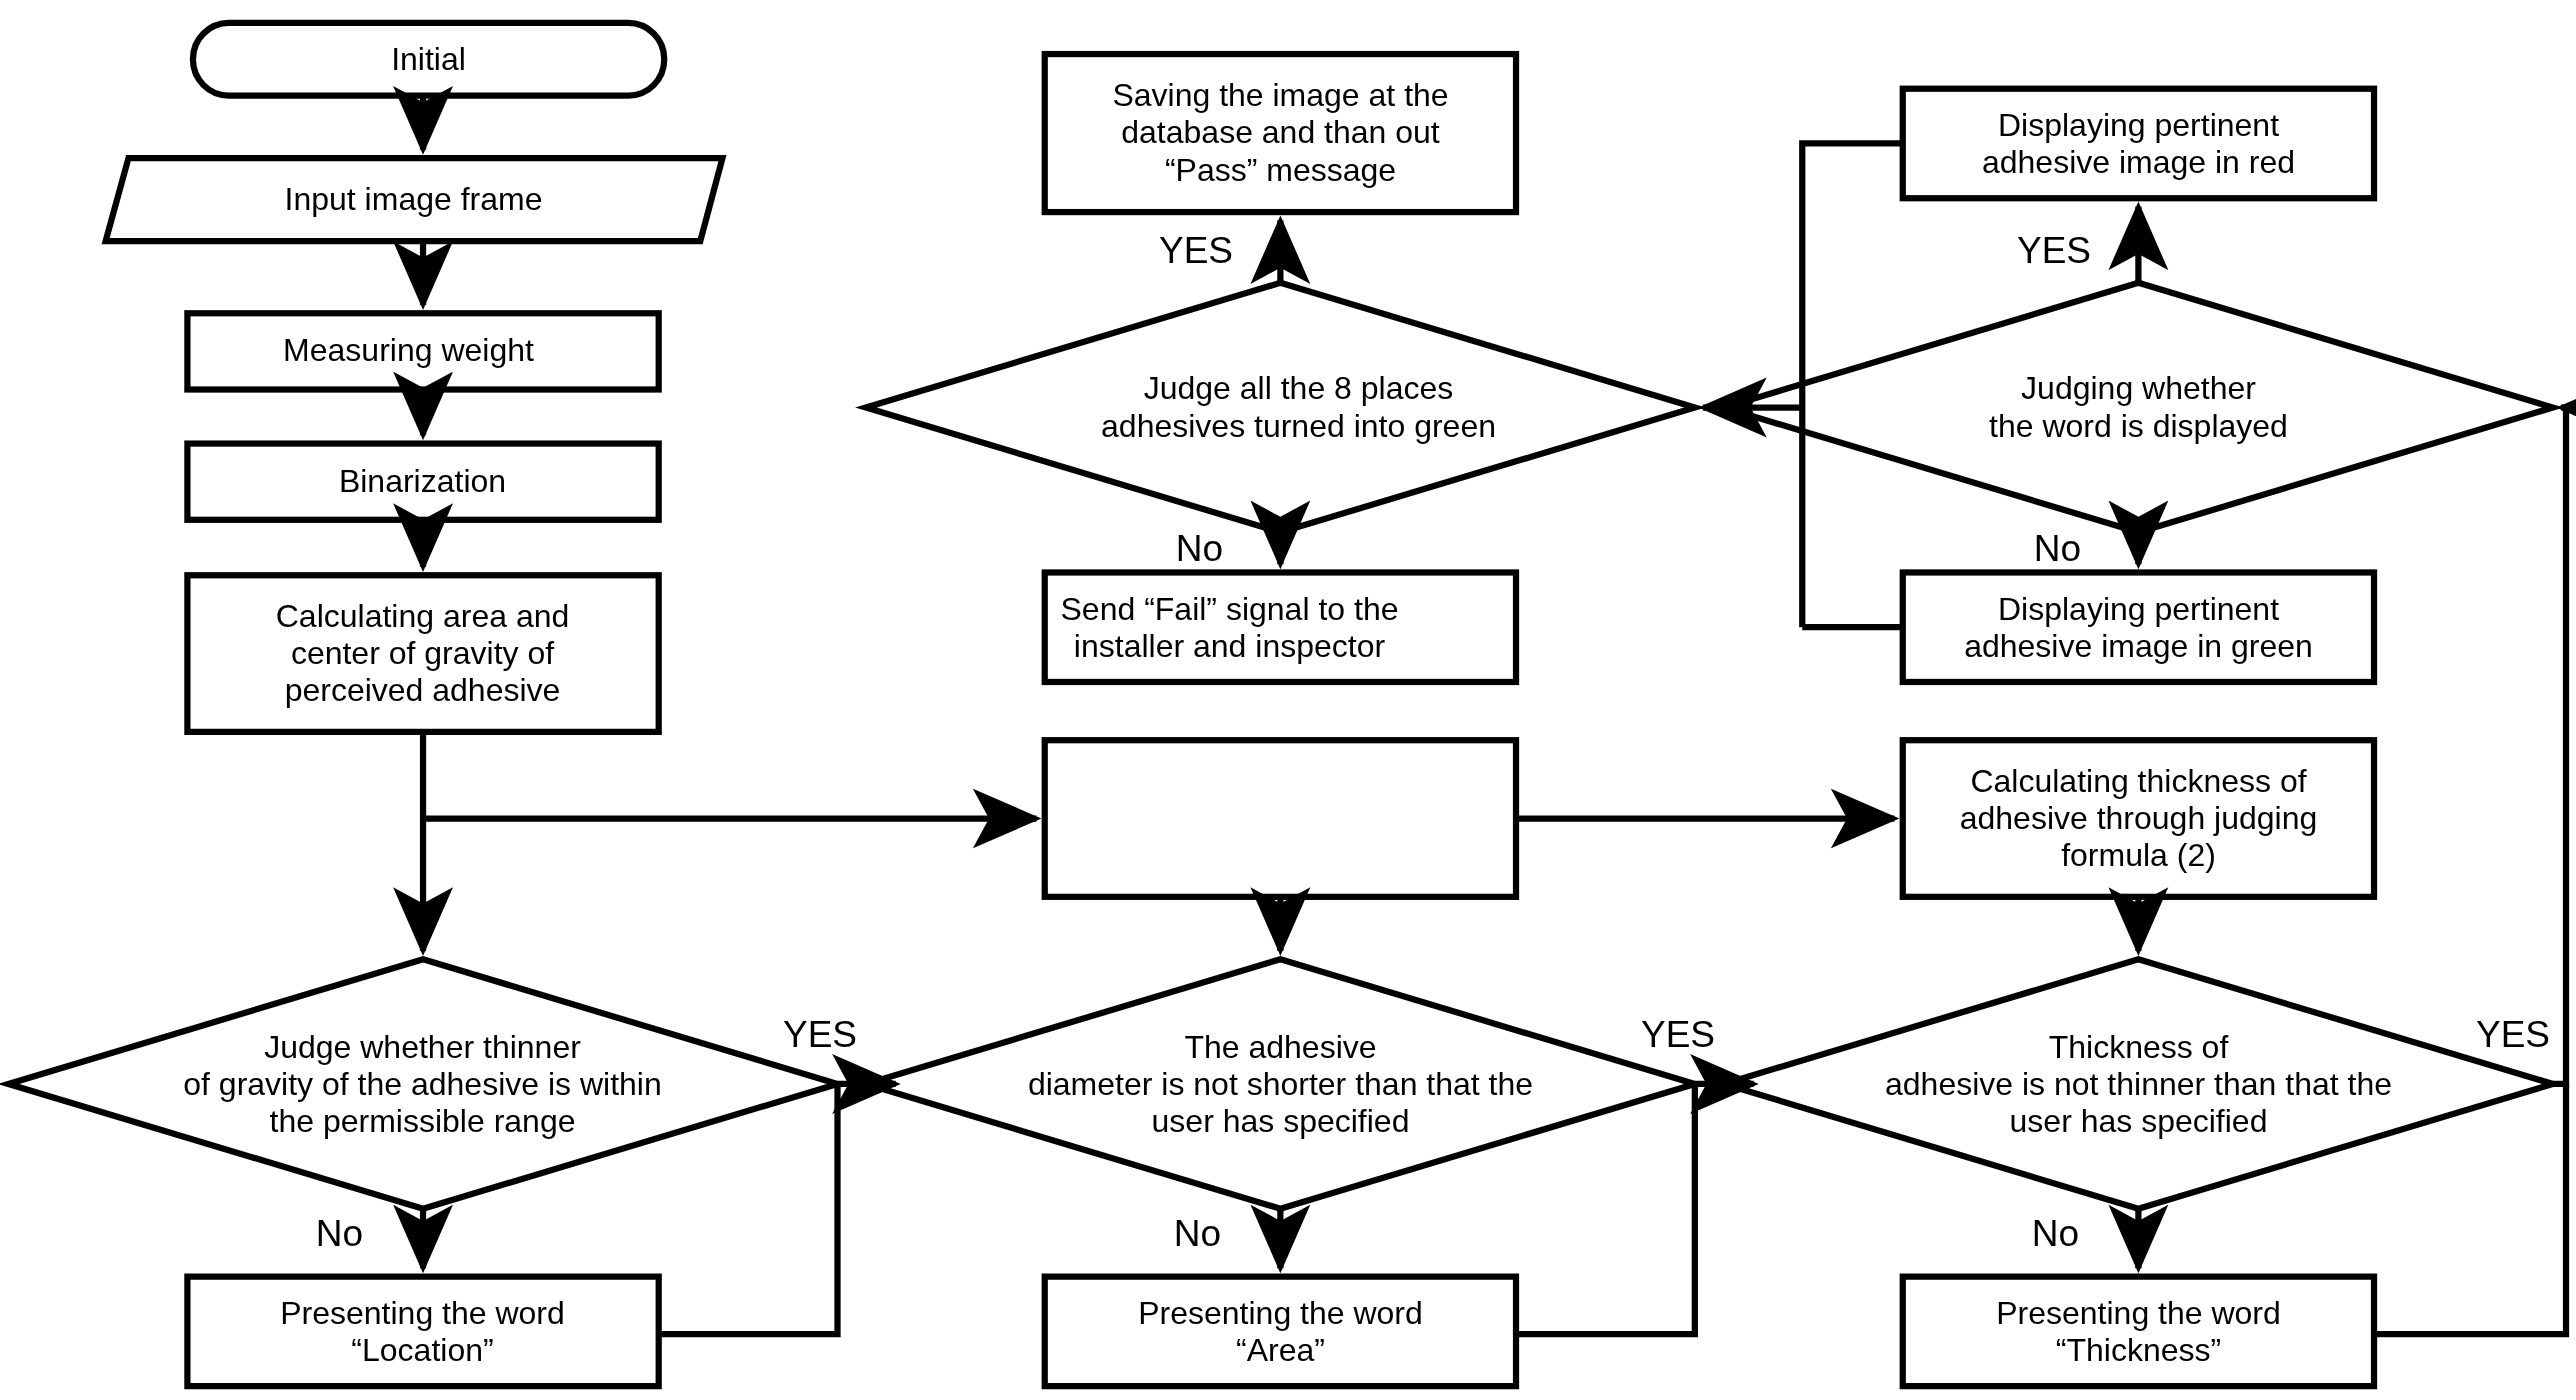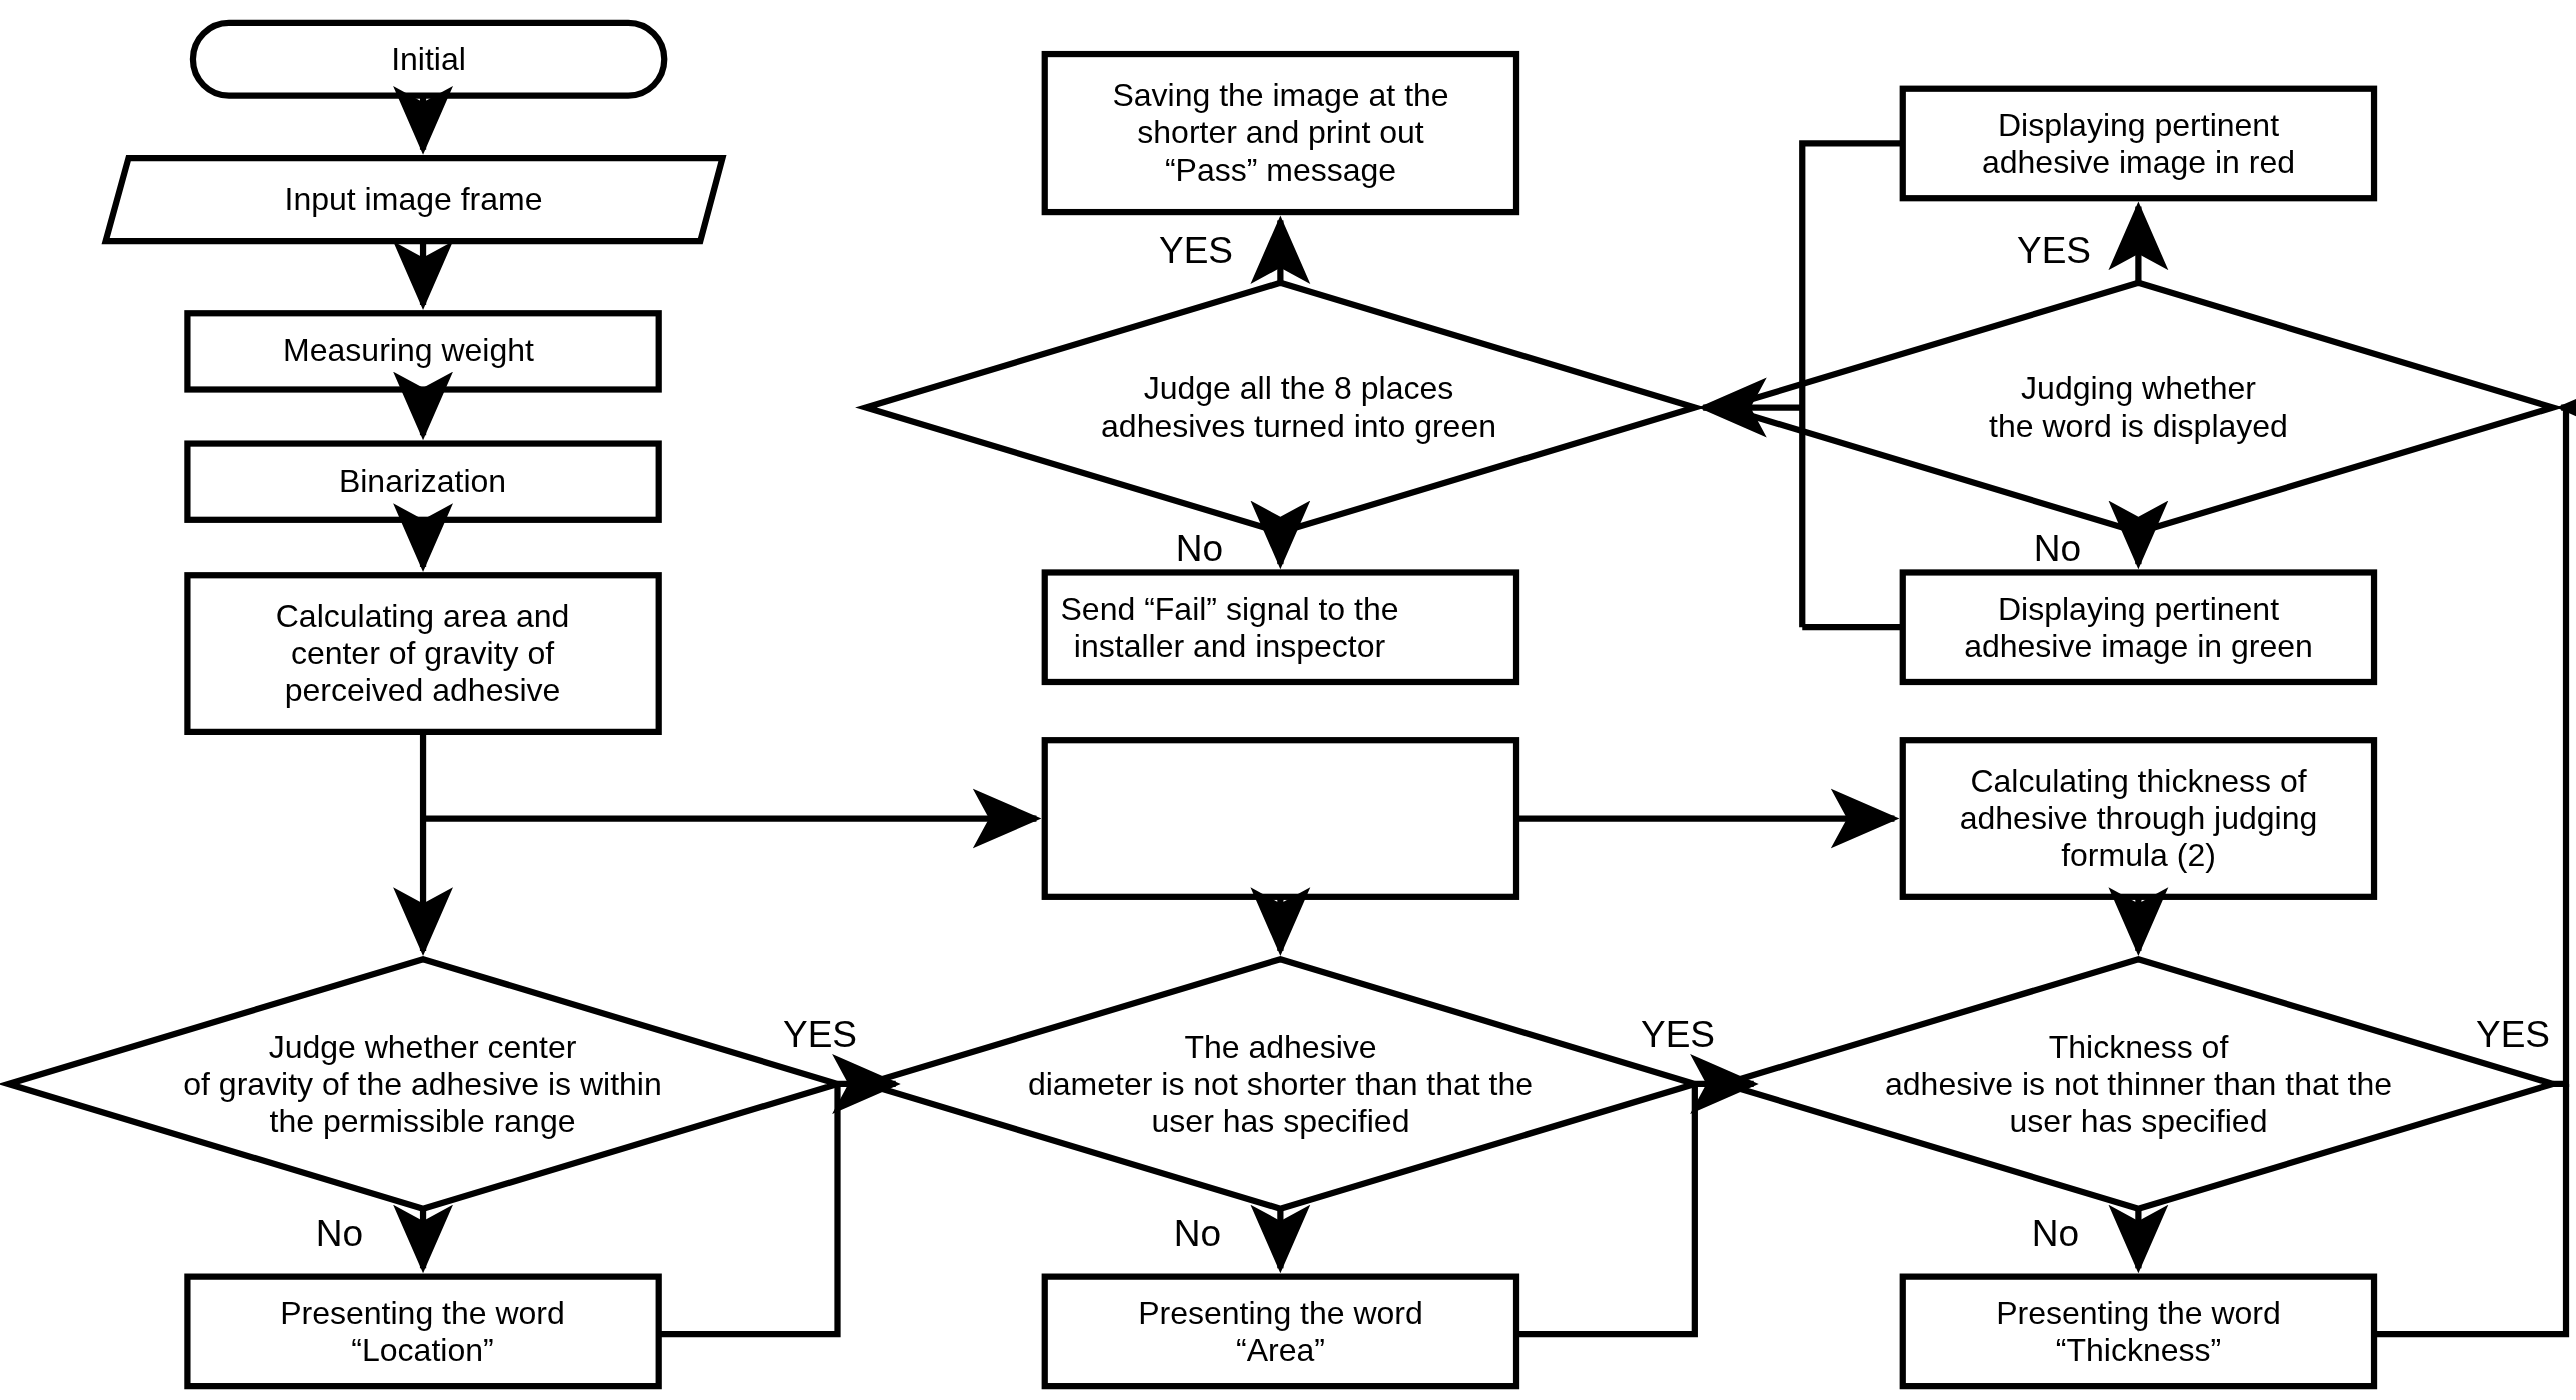--- a/index.html
+++ b/index.html
@@ -126,29 +126,29 @@
   <div class="lbl node-text" style="left:193px;top:23px;width:471px;height:73px;">Initial</div>
 
   <div class="lbl node-text" style="left:173px;top:313px;width:471px;height:76px;">Measuring weight</div>
 
   <div class="lbl node-text" style="left:187px;top:575px;width:471px;height:157px;">Calculating area and
 center of gravity of
 perceived adhesive</div>
 
   <div class="lbl node-text" style="left:187px;top:444px;width:471px;height:76px;">Binarization</div>
 
-  <div class="lbl node-text" style="left:38px;top:1015px;width:769px;height:139px;">Judge whether center
+  <div class="lbl node-text" style="left:38px;top:1015px;width:769px;height:139px;">Judge whether thinner
 of gravity of the adhesive is within
 the permissible range</div>
 
   <div class="lbl node-text" style="left:187px;top:1277px;width:471px;height:110px;">Presenting the word
 “Location”</div>
 
   <div class="lbl node-text" style="left:1045px;top:54px;width:471px;height:158px;">Saving the image at the
-shorter and print out
+database and than out
 “Pass” message</div>
 
   <div class="lbl node-text" style="left:914px;top:352px;width:769px;height:111px;">Judge all the 8 places
 adhesives turned into green</div>
 
   <div class="lbl node-text" style="left:994px;top:573px;width:471px;height:110px;">Send “Fail” signal to the
 installer and inspector</div>
 
 
   <div class="lbl node-text" style="left:896px;top:1015px;width:769px;height:139px;">The adhesive

